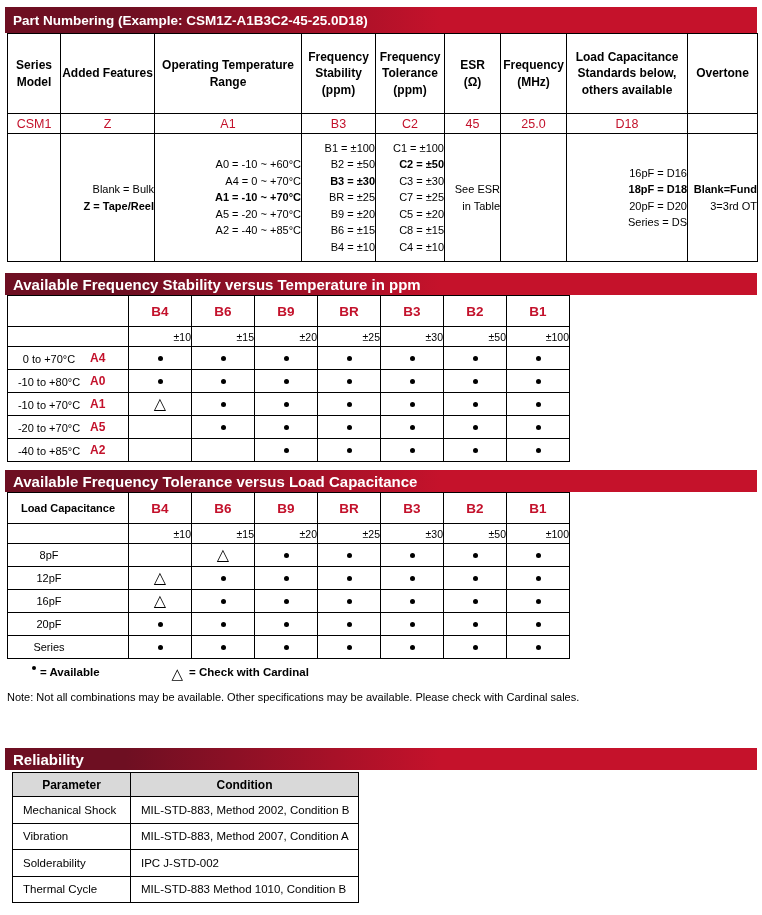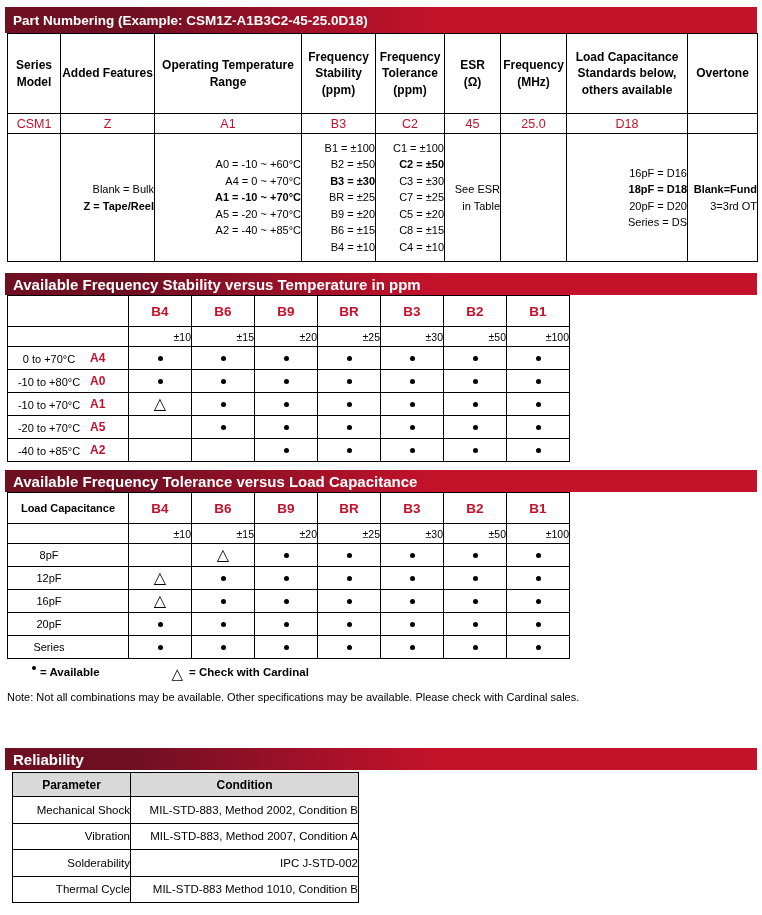--- a/index.html
+++ b/index.html
@@ -55,21 +55,21 @@
   #legend .gap { width:72px; }
   #note { margin:9px 0 0 7px; font-size:11px; }
   
   #rel-bar { margin-top:45px; }
   #rel-table { width:346px; margin:2px 0 0 12px; }
   #rel-table th {
     height:24px; background:var(--header-gray); font-size:12px; font-weight:bold;
     text-align:center; vertical-align:middle;
   }
   #rel-table td {
-    height:26.5px; font-size:11.5px; text-align:right; vertical-align:middle;
+    height:26.5px; font-size:11.5px; text-align:left; vertical-align:middle;
     padding-left:10px;
   }
   
   .sp1 { height:7px; }  .sp2 { height:11px; }  .sp3 { height:8px; }
 </style>
 </head>
 <body>
 
 <div class="sp1"></div>
 

